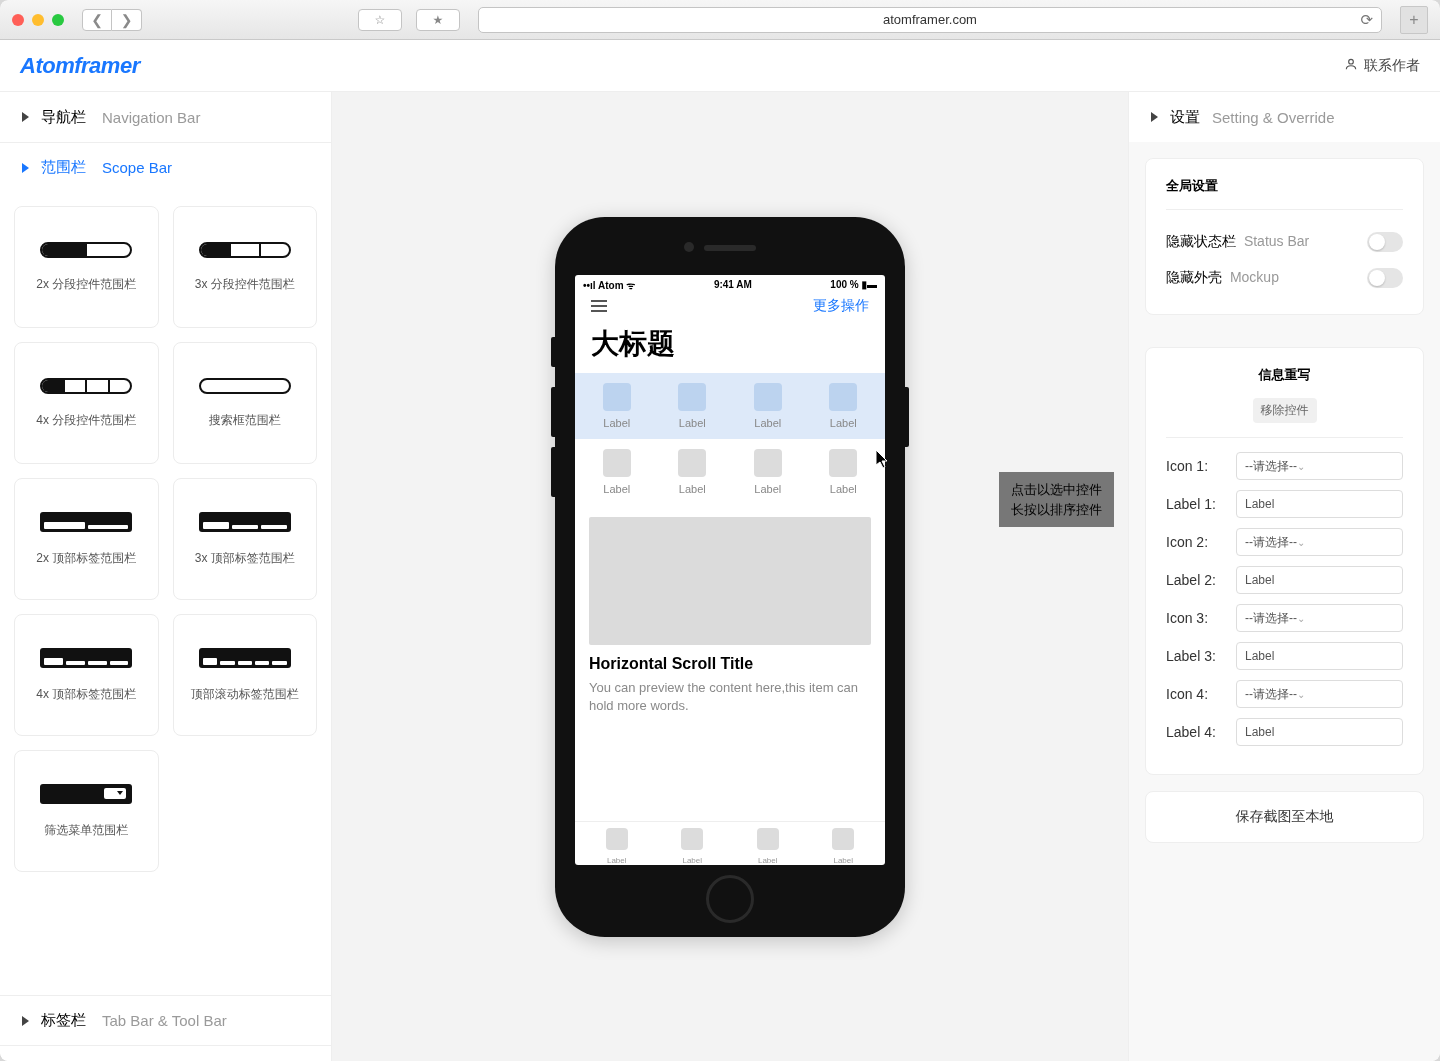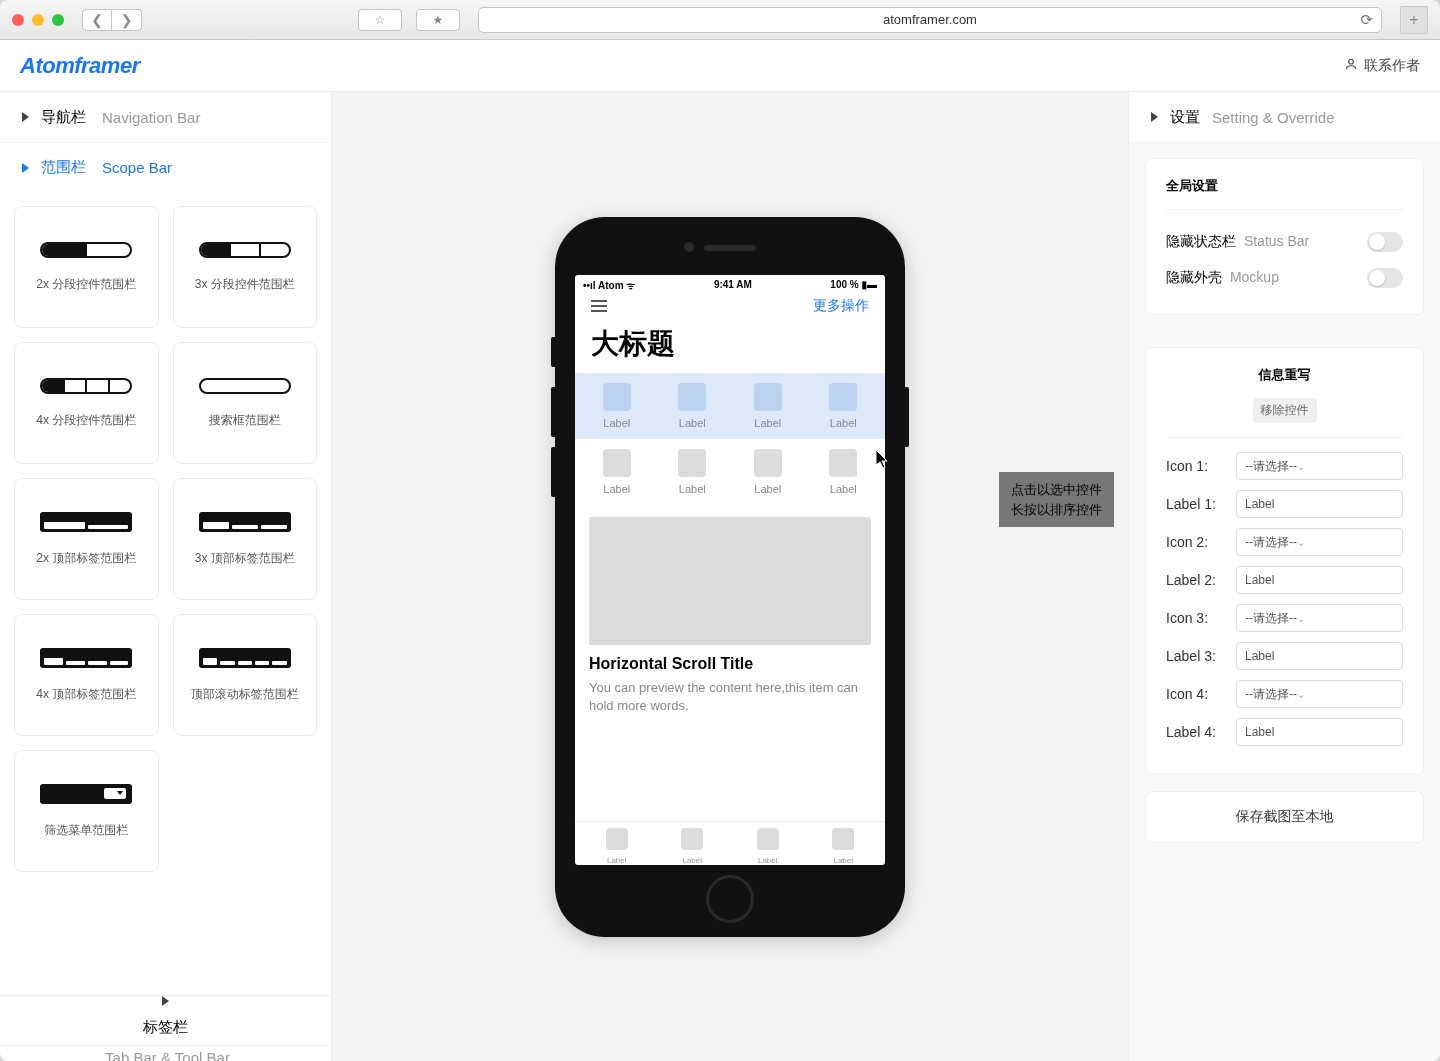--- a/index.html
+++ b/index.html
@@ -223,21 +223,21 @@
           <div class="card-label">顶部滚动标签范围栏</div>
         </div>
         <div class="card">
           <div class="filterbar">
               <div class="dd"></div>
             </div>
           <div class="card-label">筛选菜单范围栏</div>
         </div>
       </div>
 
-      <div class="section-hdr" style="border-top:1px solid #eee;flex-direction:column;">
+      <div class="section-hdr" style="border-top:1px solid #eee;">
         <span class="tri"></span>
         <span>标签栏</span>
         <span class="sub">Tab Bar &amp; Tool Bar</span>
       </div>
       <div style="height:16px;border-top:1px solid #eee;"></div>
     </div>
 
     <div class="center">
       <div class="phone">
         <div class="camera"></div>

